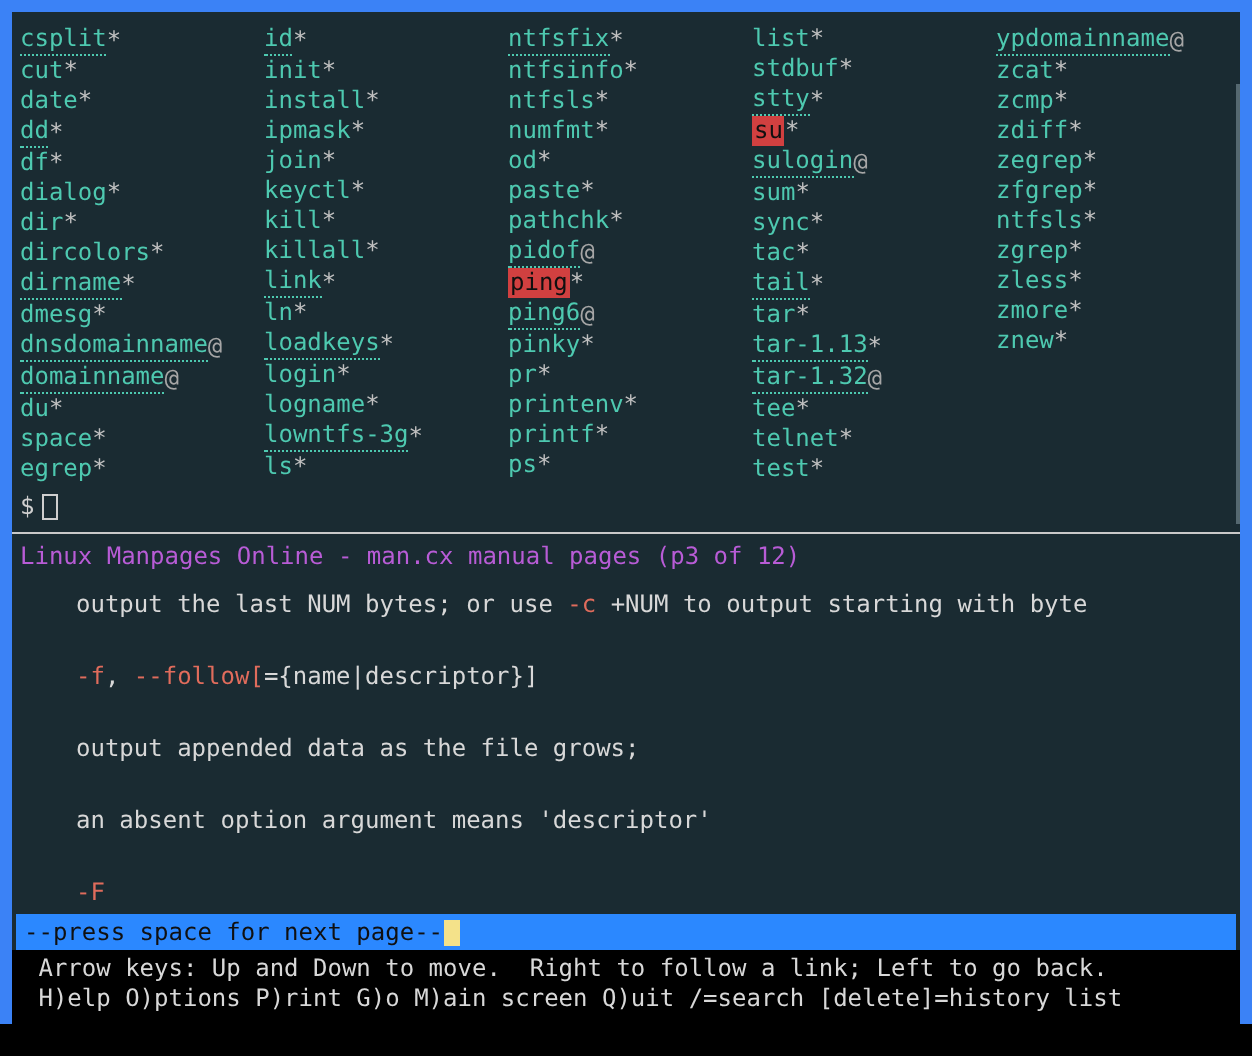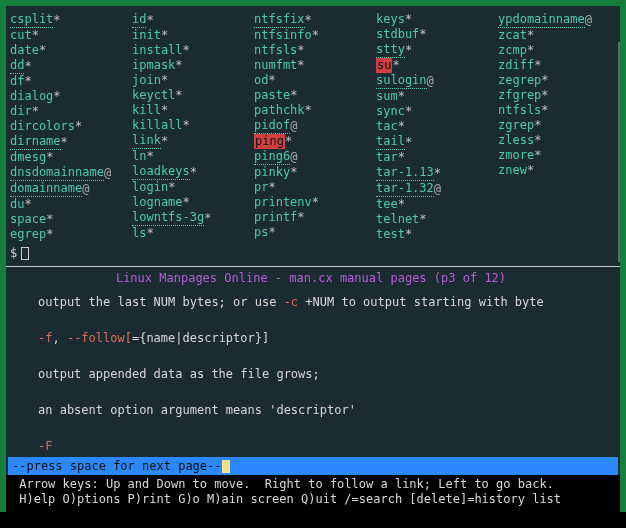--- a/index.html
+++ b/index.html
@@ -1,30 +1,30 @@
 <!DOCTYPE html>
 <html><head>
 <meta charset="utf-8">
 <style>
   html,body{margin:0;padding:0;background:#000;font-family:Menlo,Consolas,"DejaVu Sans Mono",monospace;font-size:12px;color:#e0e0e0}
-  .screen{width:626px;height:512px;box-sizing:border-box;position:relative;background:#15803d}
+  .screen{width:626px;height:512px;box-sizing:border-box;position:relative;background:#3b82f6}
   .inner{position:absolute;left:6px;top:6px;right:6px;bottom:6px;background:#1a2b32;box-sizing:border-box}
   .top{padding:6px 4px 2px 4px}
   .cols{display:flex;gap:4px}
   .col{flex:1;min-width:0}
   .ent{white-space:nowrap;line-height:15px;display:flex;align-items:center}
   .name{color:#4ec9b0}
   .name.dotted{border-bottom:1px dotted #4ec9b0}
   .mark{color:#c0c0c0}
   .mark-at{color:#a6a6a6}
   .hi{background:#d14040;color:#101010;padding:0 1px}
   .prompt{padding:2px 4px 4px 4px;color:#cfcfcf;display:flex;gap:4px;align-items:center}
   .cursor{display:inline-block;width:8px;height:13px;border:1px solid #cfcfcf;box-sizing:border-box}
   .divider{height:1px;background:#c9c9c9;margin:2px 0}
-  .title{color:#b85cd6;text-align:center;padding:2px 8px 4px 4px}
+  .title{color:#b85cd6;text-align:left;padding:2px 8px 4px 4px}
   .pager{background:#1a2b32;padding:4px 10px 2px 32px;line-height:18px;color:#d8d8d8}
   .opt{color:#e06c5c}
   .bar{background:#2b88ff;color:#101010;padding:2px 4px;display:flex;align-items:center;gap:0;margin:0 2px}
   .bar .cursor2{display:inline-block;width:8px;height:13px;background:#f4e28a}
   .help{background:#000;color:#d8d8d8;padding:2px 6px 6px 6px;line-height:15px;white-space:pre}
   .scroll-ind{position:absolute;right:0;top:36px;width:2px;height:220px;background:#8fa6ad;opacity:.5}
 </style>
 </head>
 <body>
 
@@ -215,21 +215,21 @@
               <span class="name">printf</span>
               <span class="mark">*</span>
             </div>
             <div class="ent">
               <span class="name">ps</span>
               <span class="mark">*</span>
             </div>
           </div>
           <div class="col">
             <div class="ent">
-              <span class="name">keys</span>
+              <span class="name">list</span>
               <span class="mark">*</span>
             </div>
             <div class="ent">
               <span class="name">stdbuf</span>
               <span class="mark">*</span>
             </div>
             <div class="ent">
               <span class="name dotted">stty</span>
               <span class="mark">*</span>
             </div>

